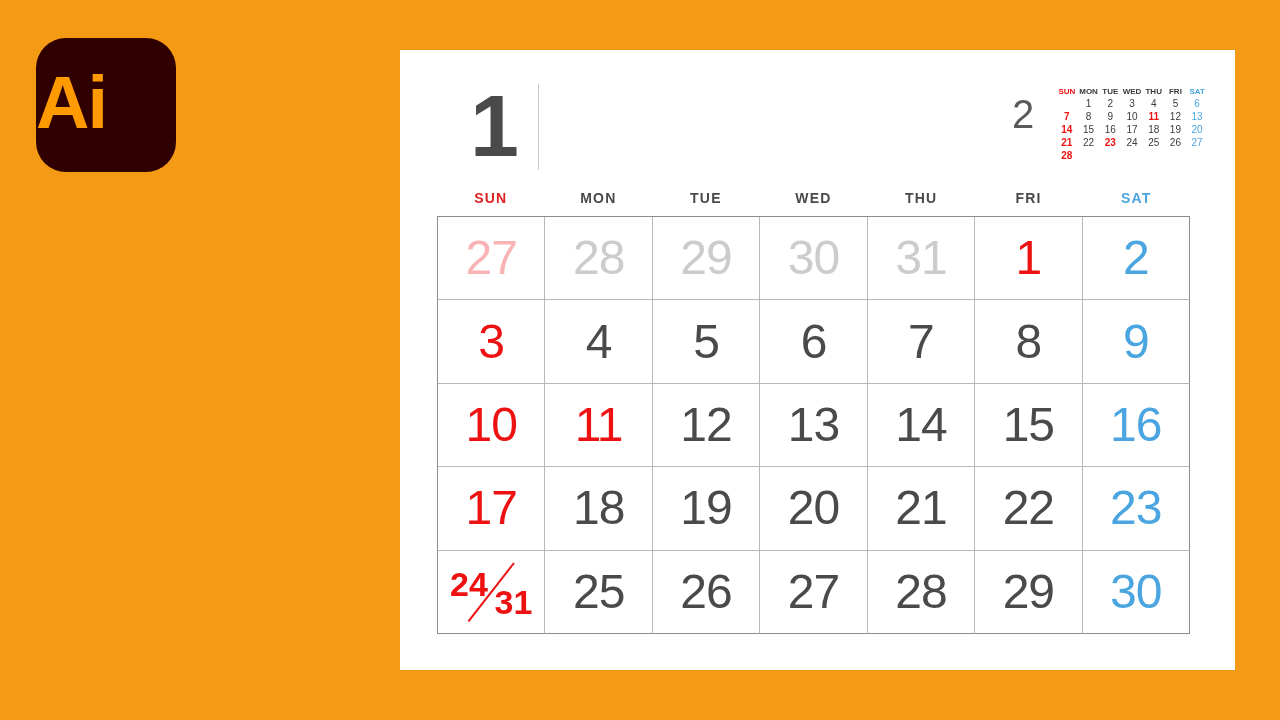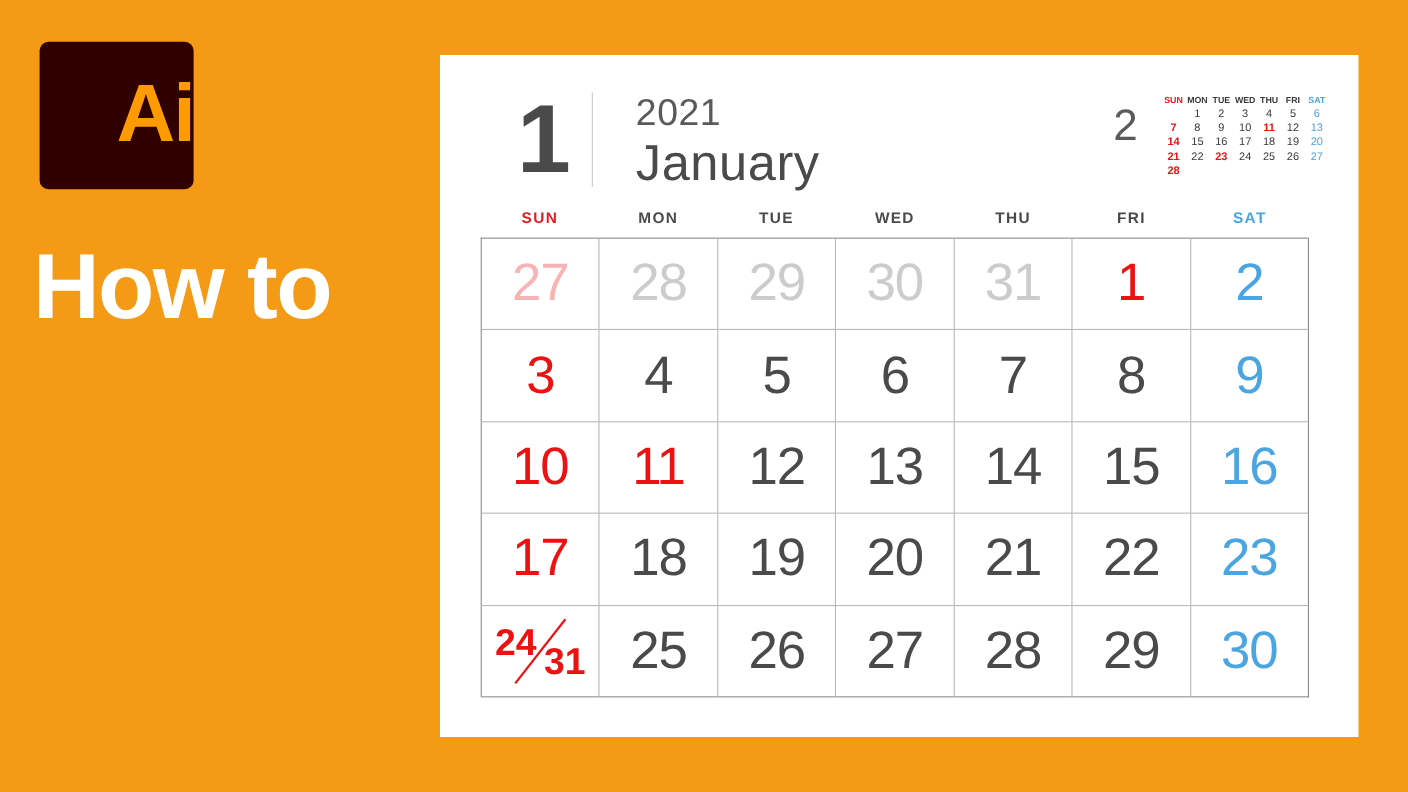--- a/index.html
+++ b/index.html
@@ -24,24 +24,24 @@
     height: 720px;
   }
 
   #ai-logo {
     position: absolute;
     left: 36px;
     top: 38px;
     width: 140px;
     height: 134px;
     background: #300000;
-    border-radius: 8px;
+    border-radius: 30px;
     display: flex;
     align-items: center;
-    justify-content: flex-end;
+    justify-content: flex-start;
   }
   #ai-logo .ai-text {
     color: #FF9A00;
     font-family: "Liberation Sans", sans-serif;
     font-weight: bold;
     font-size: 74px;
     line-height: 1;
     letter-spacing: -2px;
     transform: translateY(-2px);
   }
@@ -261,37 +261,32 @@
 </head>
 <body>
 
 <div id="left-panel">
 
   <div id="ai-logo">
     <span class="ai-text">Ai</span>
   </div>
 
   <div id="promo-title">
-    <span class="tline">How to</span>
   </div>
 
 </div>
 
 <div id="calendar-card">
 
   <div id="cal-header">
 
     <div id="month-number">1</div>
 
     <div id="header-divider"></div>
 
-    <div id="header-text">
-      <div id="year-label">2021</div>
-      <div id="month-name">January</div>
-    </div>
 
     <div id="mini-cal">
       <div id="mini-month-number">2</div>
       <div id="mini-grid">
           <div class="mhead sun">SUN</div>
           <div class="mhead">MON</div>
           <div class="mhead">TUE</div>
           <div class="mhead">WED</div>
           <div class="mhead">THU</div>
           <div class="mhead">FRI</div>

